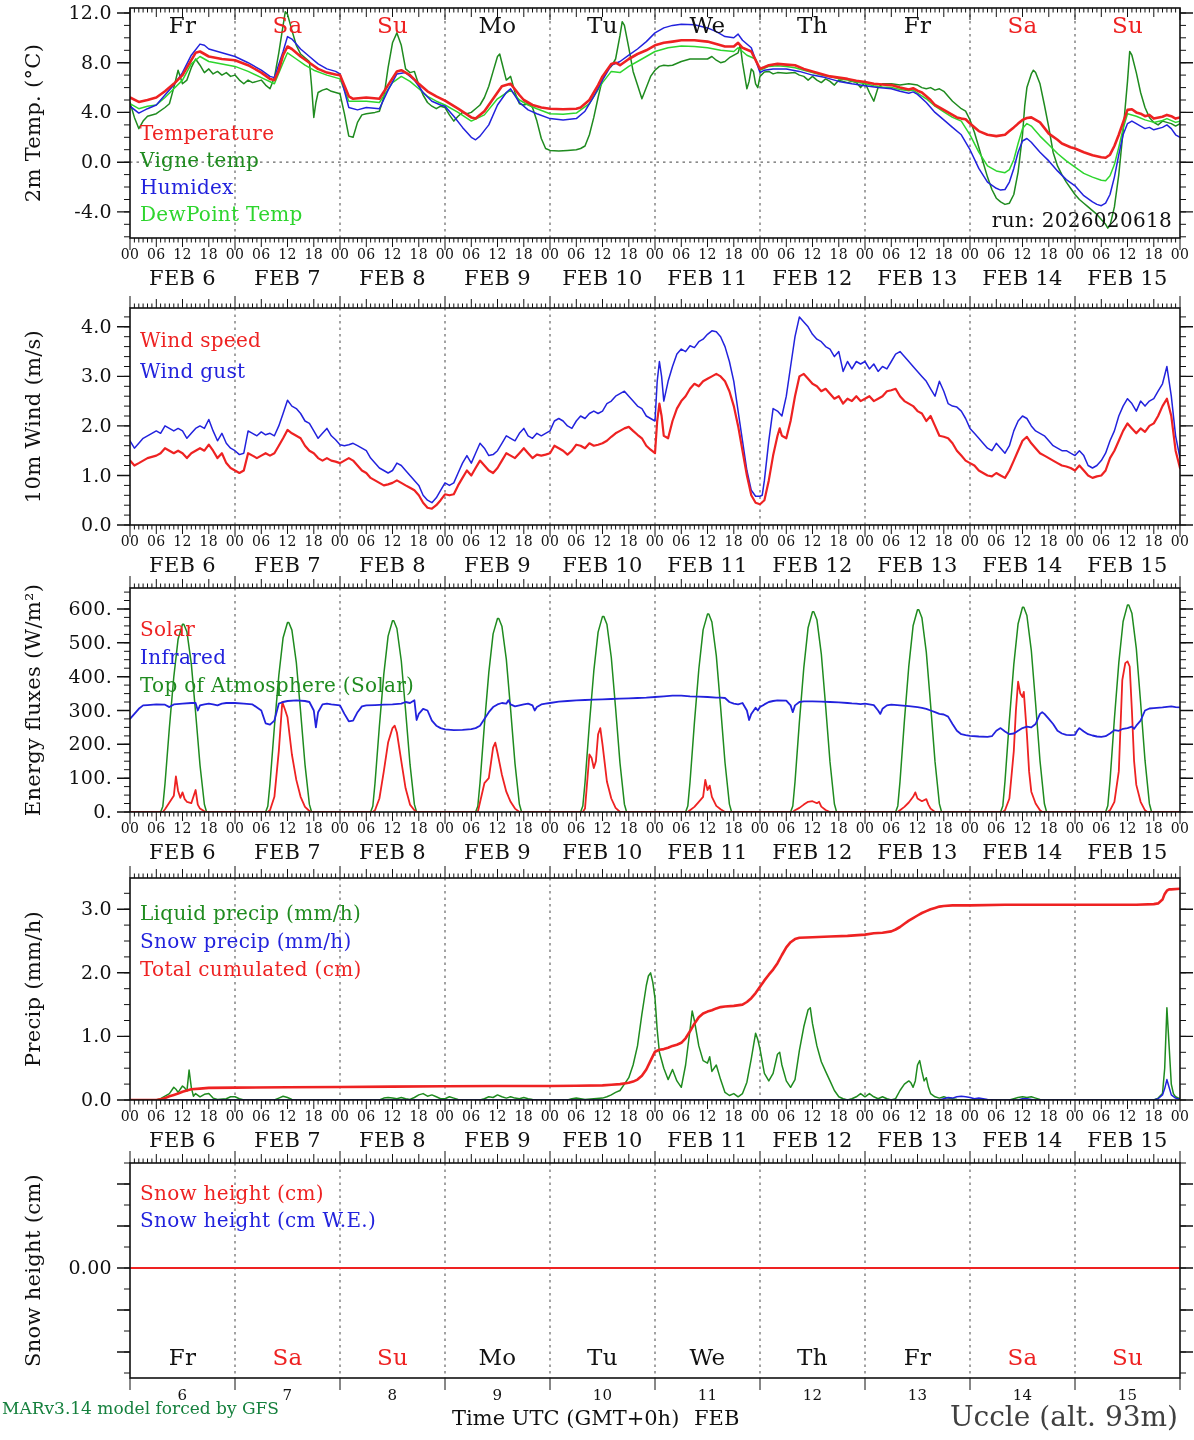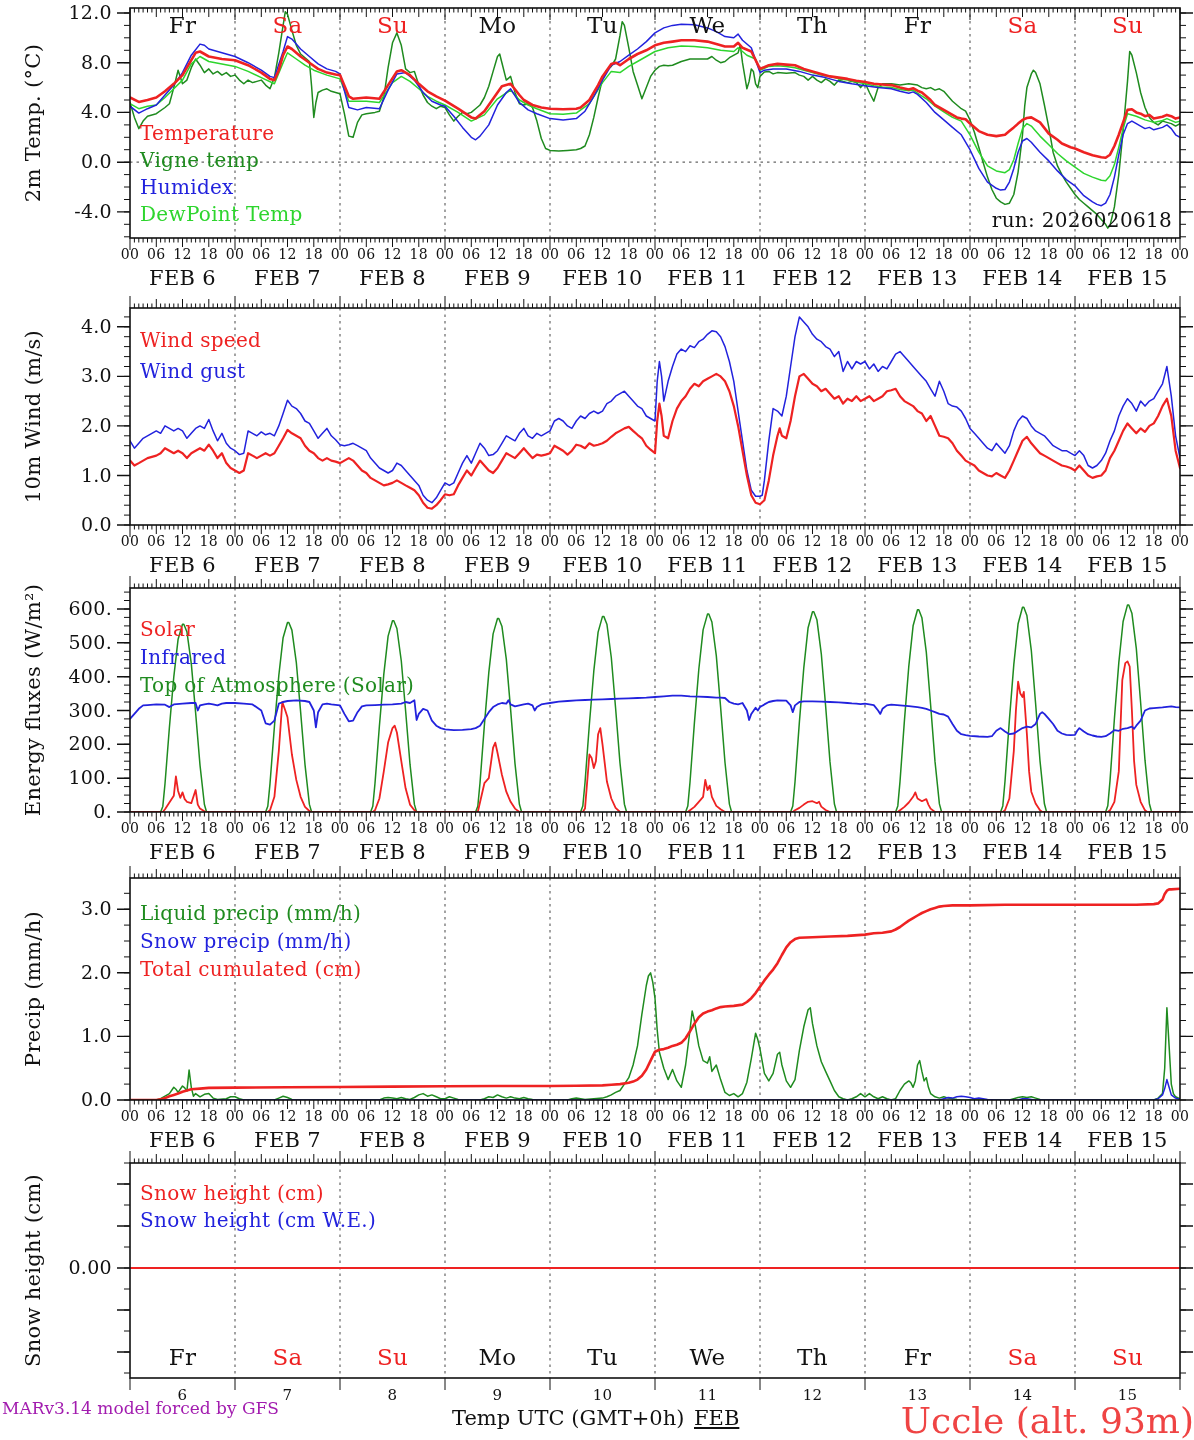--- a/index.html
+++ b/index.html
@@ -1,26 +1,26 @@
 <!DOCTYPE html>
 <html><head>
 <meta charset="utf-8">
 <style>
   html,body{margin:0;padding:0;background:#fff;}
   #figure{position:relative;width:1194px;height:1440px;background:#fff;overflow:hidden;
           font-family:"DejaVu Serif", serif;}
   #chart{position:absolute;left:0;top:0;}
   svg text{font-family:"DejaVu Serif", serif;letter-spacing:0.3px;}
   .abs{position:absolute;white-space:nowrap;}
-  #credit-line1,#credit-line2{left:2px;font-size:17px;color:#a21caf;}
+  #credit-line1,#credit-line2{left:2px;font-size:17px;color:#15803d;}
   #credit-line1{top:1398px;}
   #credit-line2{top:1420px;margin-top:40px;}
   #xaxis-title{left:452px;top:1406px;font-size:21px;color:#111;}
-  #month-label{left:694px;top:1406px;font-size:21px;color:#111;text-decoration:underline;}
-  #station-label{right:0;top:1400px;font-size:36px;color:#ef4444;}
+  #month-label{left:694px;top:1406px;font-size:21px;color:#111;}
+  #station-label{right:16px;top:1400px;font-size:28px;color:#404040;}
 </style>
 </head>
 <body>
 
 <div id="figure">
   <svg id="chart" width="1194" height="1440" viewBox="0 0 1194 1440">
       <defs>
         <clipPath id="clip0">
           <rect x="130" y="8" width="1050" height="230"></rect>
         </clipPath>
@@ -414,16 +414,16 @@
         <text x="812.5" y="1400" font-size="15" fill="#111111" text-anchor="middle">12</text>
         <text x="917.5" y="1400" font-size="15" fill="#111111" text-anchor="middle">13</text>
         <text x="1022.5" y="1400" font-size="15" fill="#111111" text-anchor="middle">14</text>
         <text x="1127.5" y="1400" font-size="15" fill="#111111" text-anchor="middle">15</text>
         <text x="40" y="1270.5" font-size="21" fill="#111111" text-anchor="middle" transform="rotate(-90 40 1270.5)">Snow height (cm)</text>
       </g>
       <text x="1172" y="227" font-size="20" fill="#111111" text-anchor="end">run: 2026020618</text>
     </svg>
   <div class="abs" id="credit-line1">MARv3.14 model forced by GFS</div>
   <div class="abs" id="credit-line2">(c) Lab. of Climatology, University of Liege</div>
-  <div class="abs" id="xaxis-title">Temp UTC (GMT+0h)</div>
+  <div class="abs" id="xaxis-title">Time UTC (GMT+0h)</div>
   <div class="abs" id="month-label">FEB</div>
   <div class="abs" id="station-label">Uccle (alt. 93m)</div>
 </div>
 
 </body></html>

